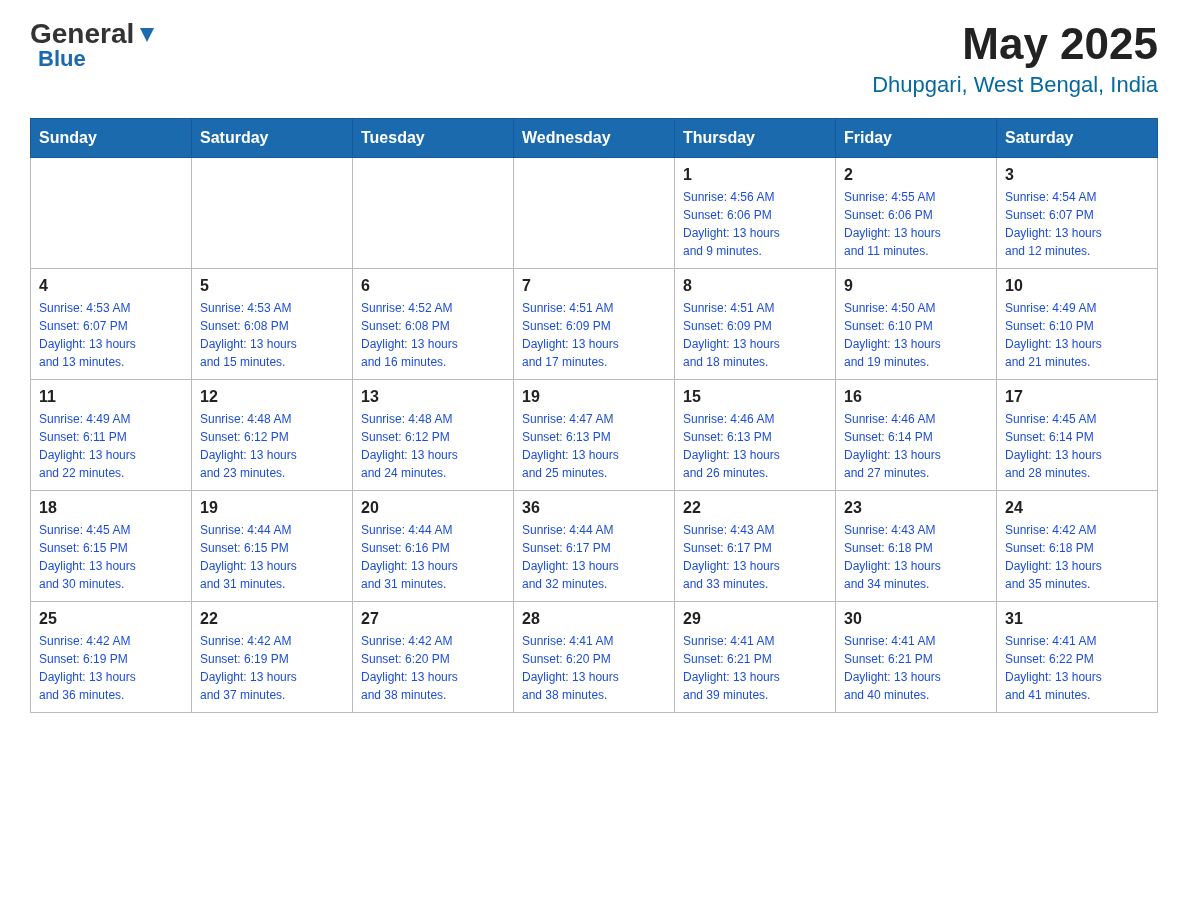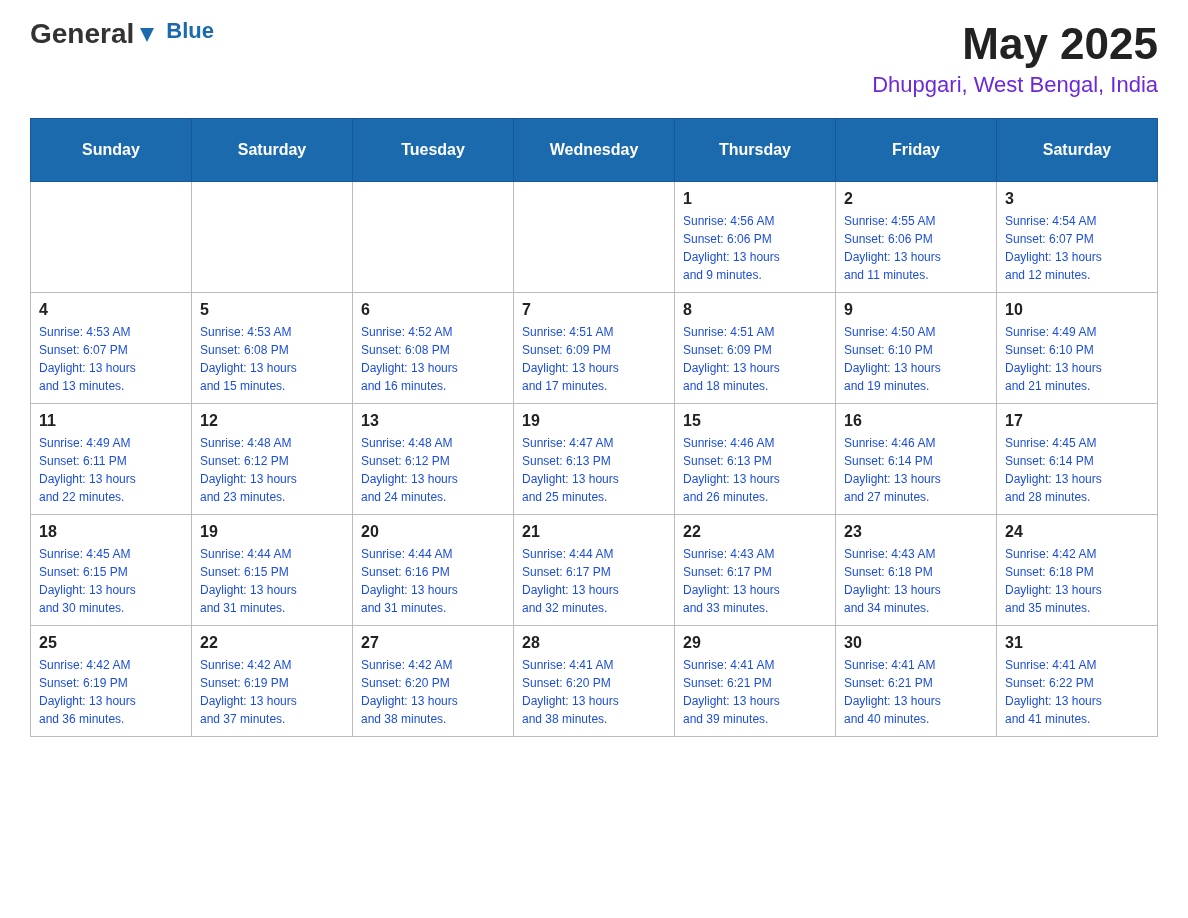--- a/index.html
+++ b/index.html
@@ -26,35 +26,35 @@
       text-align: right;
     }
     .main-title {
       font-size: 44px;
       font-weight: bold;
       color: #222;
       line-height: 1.1;
     }
     .subtitle {
       font-size: 22px;
-      color: #6d28d9;
+      color: #0369a1;
       margin-top: 4px;
     }
     .calendar {
       width: 100%;
       border-collapse: collapse;
       border: 1px solid #999;
     }
     .calendar th {
       background-color: #1a6aad;
       color: #fff;
       font-size: 16px;
       font-weight: bold;
-      padding: 22px 8px;
-      text-align: center;
+      padding: 10px 8px;
+      text-align: left;
       border: 1px solid #1558a0;
     }
     .calendar td {
       vertical-align: top;
       border: 1px solid #bbb;
       padding: 8px;
       width: 14.28%;
       min-height: 110px;
     }
     .day-num {
@@ -69,21 +69,21 @@
       line-height: 1.5;
     }
     .empty-cell {
       background: #fff;
     }
     .calendar tr:nth-child(even) td {
       
     }
     .logo-wrapper {
       display: flex;
-      flex-direction: row;
+      flex-direction: column;
     }
     .logo-top {
       display: flex;
       align-items: center;
     }
     .logo-bottom {
       color: #1a6aad;
       font-size: 22px;
       font-weight: bold;
       margin-top: -2px;
@@ -207,21 +207,21 @@
         </td>
         <td>
           <div class="day-num">19</div>
           <div class="day-info">Sunrise: 4:44 AM<br>Sunset: 6:15 PM<br>Daylight: 13 hours<br>and 31 minutes.</div>
         </td>
         <td>
           <div class="day-num">20</div>
           <div class="day-info">Sunrise: 4:44 AM<br>Sunset: 6:16 PM<br>Daylight: 13 hours<br>and 31 minutes.</div>
         </td>
         <td>
-          <div class="day-num">21</div>
+          <div class="day-num">36</div>
           <div class="day-info">Sunrise: 4:44 AM<br>Sunset: 6:17 PM<br>Daylight: 13 hours<br>and 32 minutes.</div>
         </td>
         <td>
           <div class="day-num">22</div>
           <div class="day-info">Sunrise: 4:43 AM<br>Sunset: 6:17 PM<br>Daylight: 13 hours<br>and 33 minutes.</div>
         </td>
         <td>
           <div class="day-num">23</div>
           <div class="day-info">Sunrise: 4:43 AM<br>Sunset: 6:18 PM<br>Daylight: 13 hours<br>and 34 minutes.</div>
         </td>

